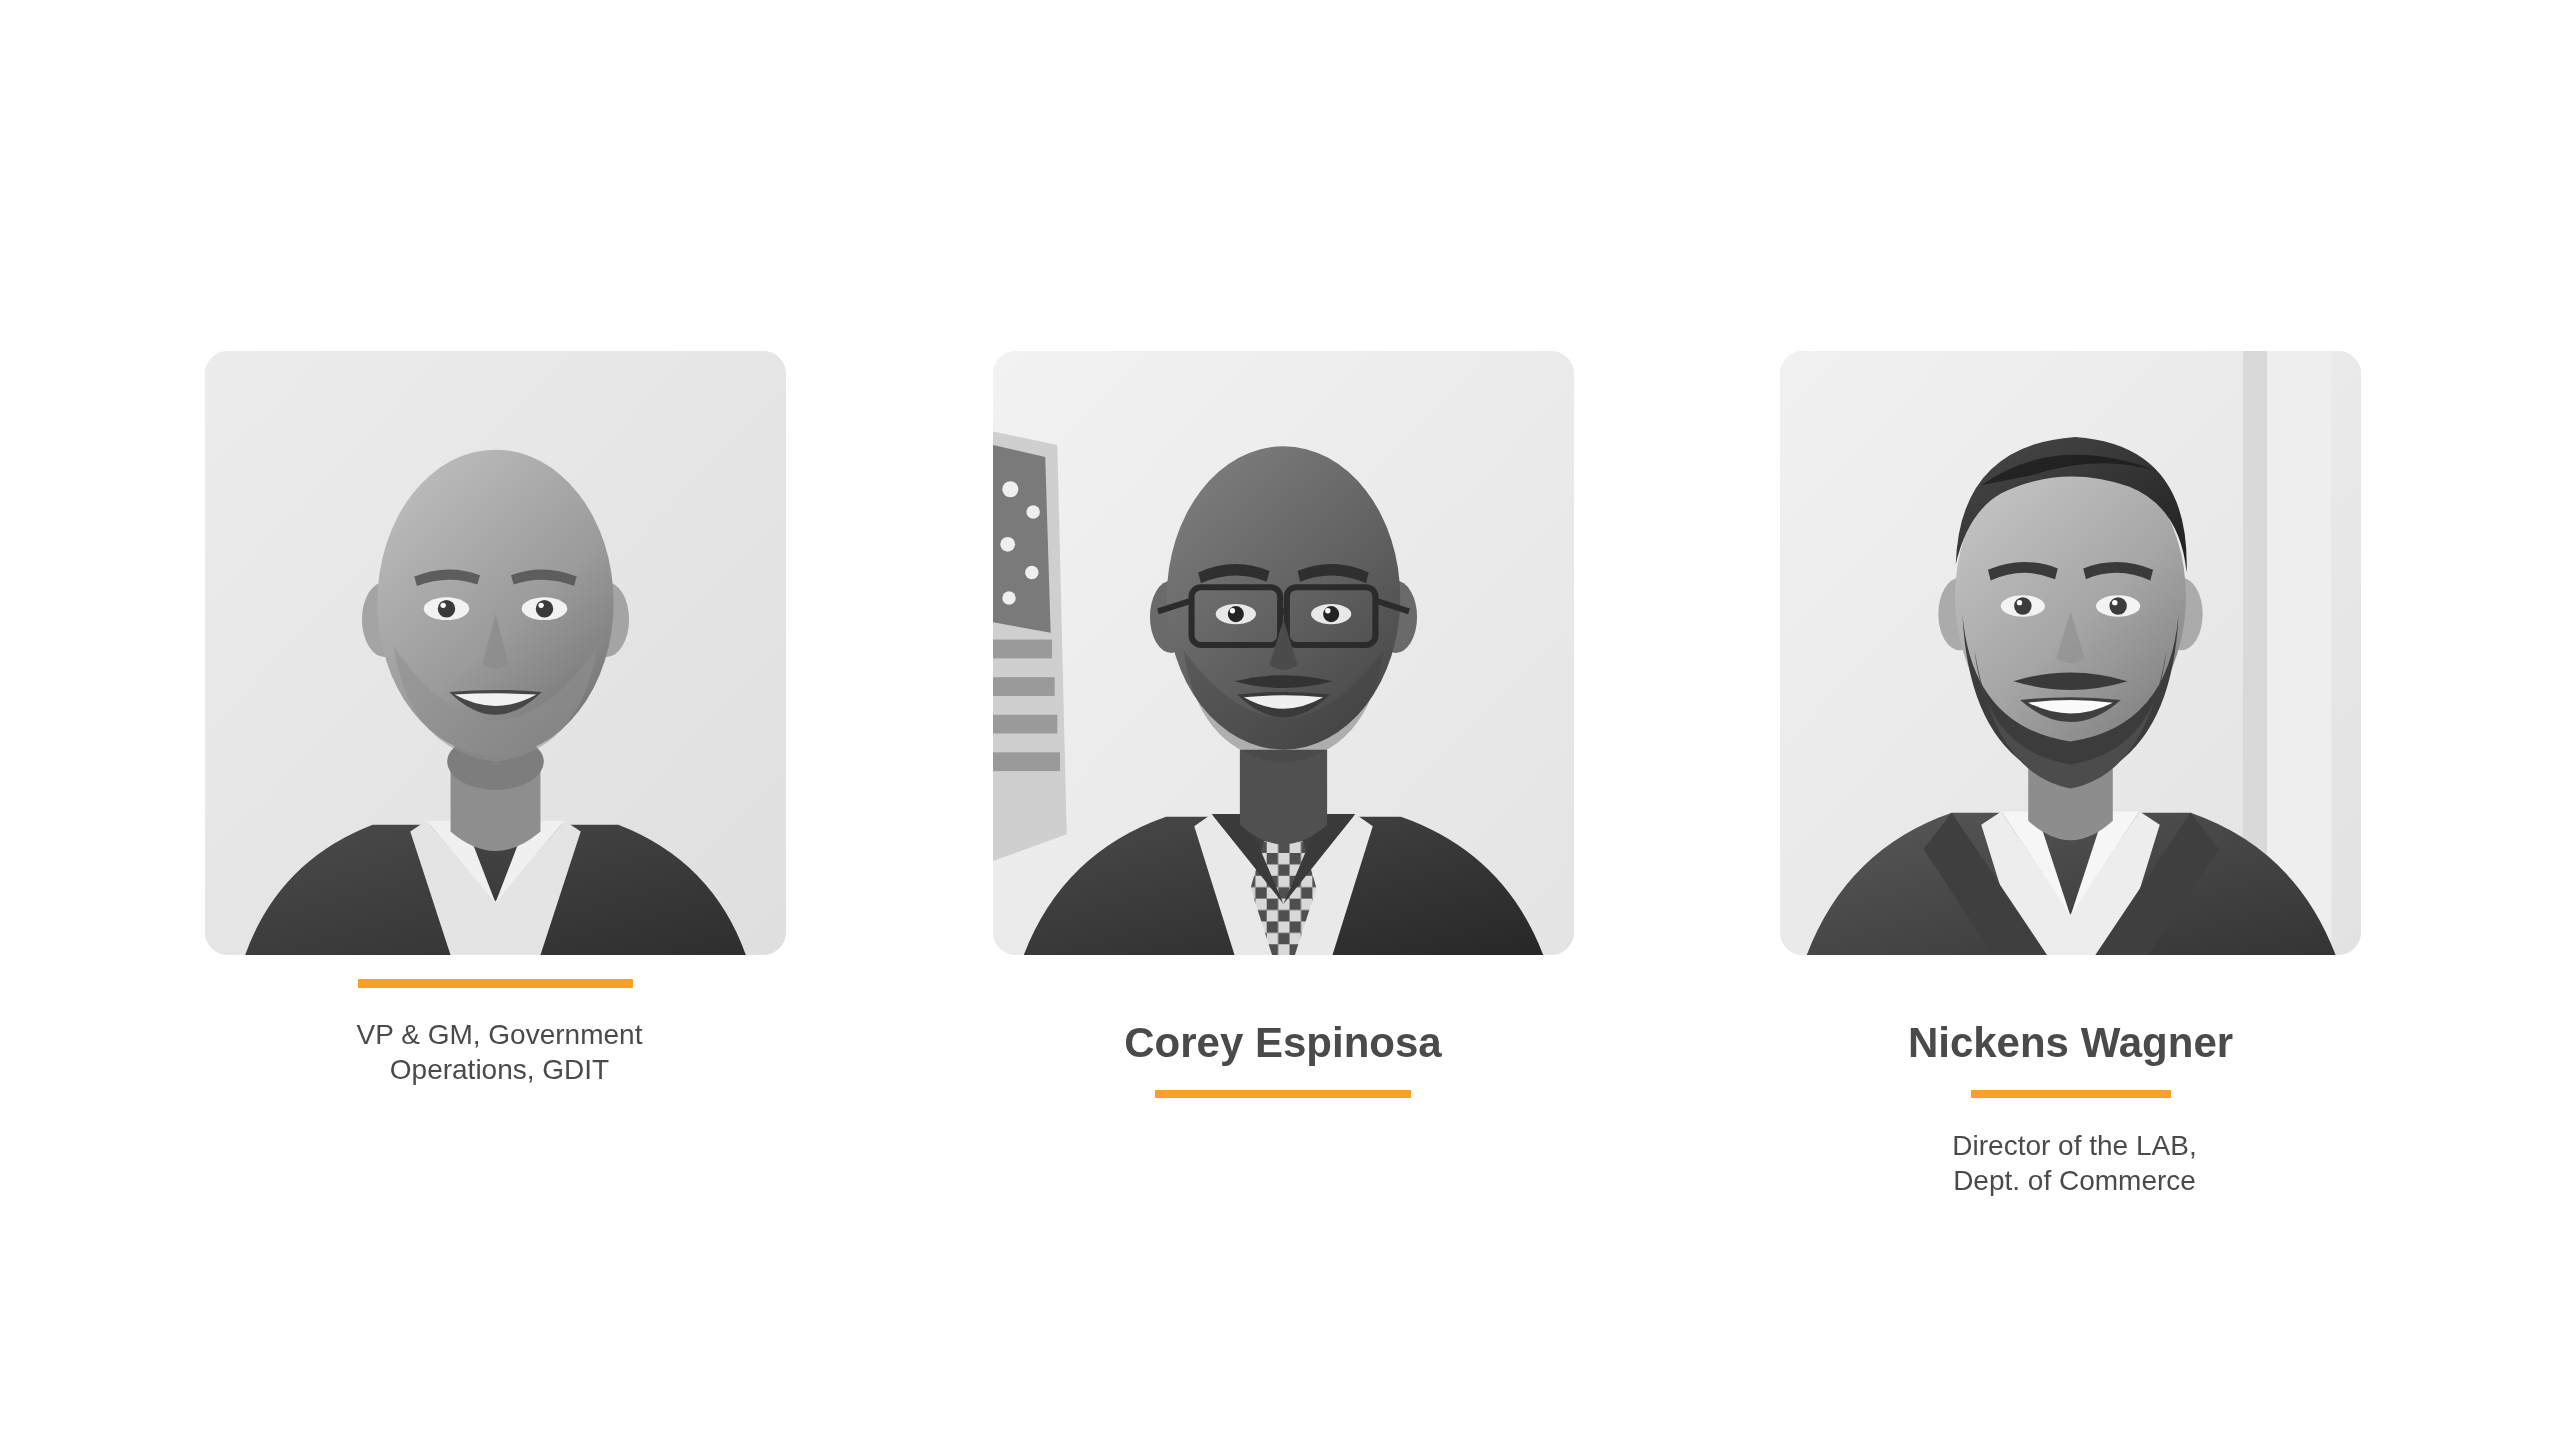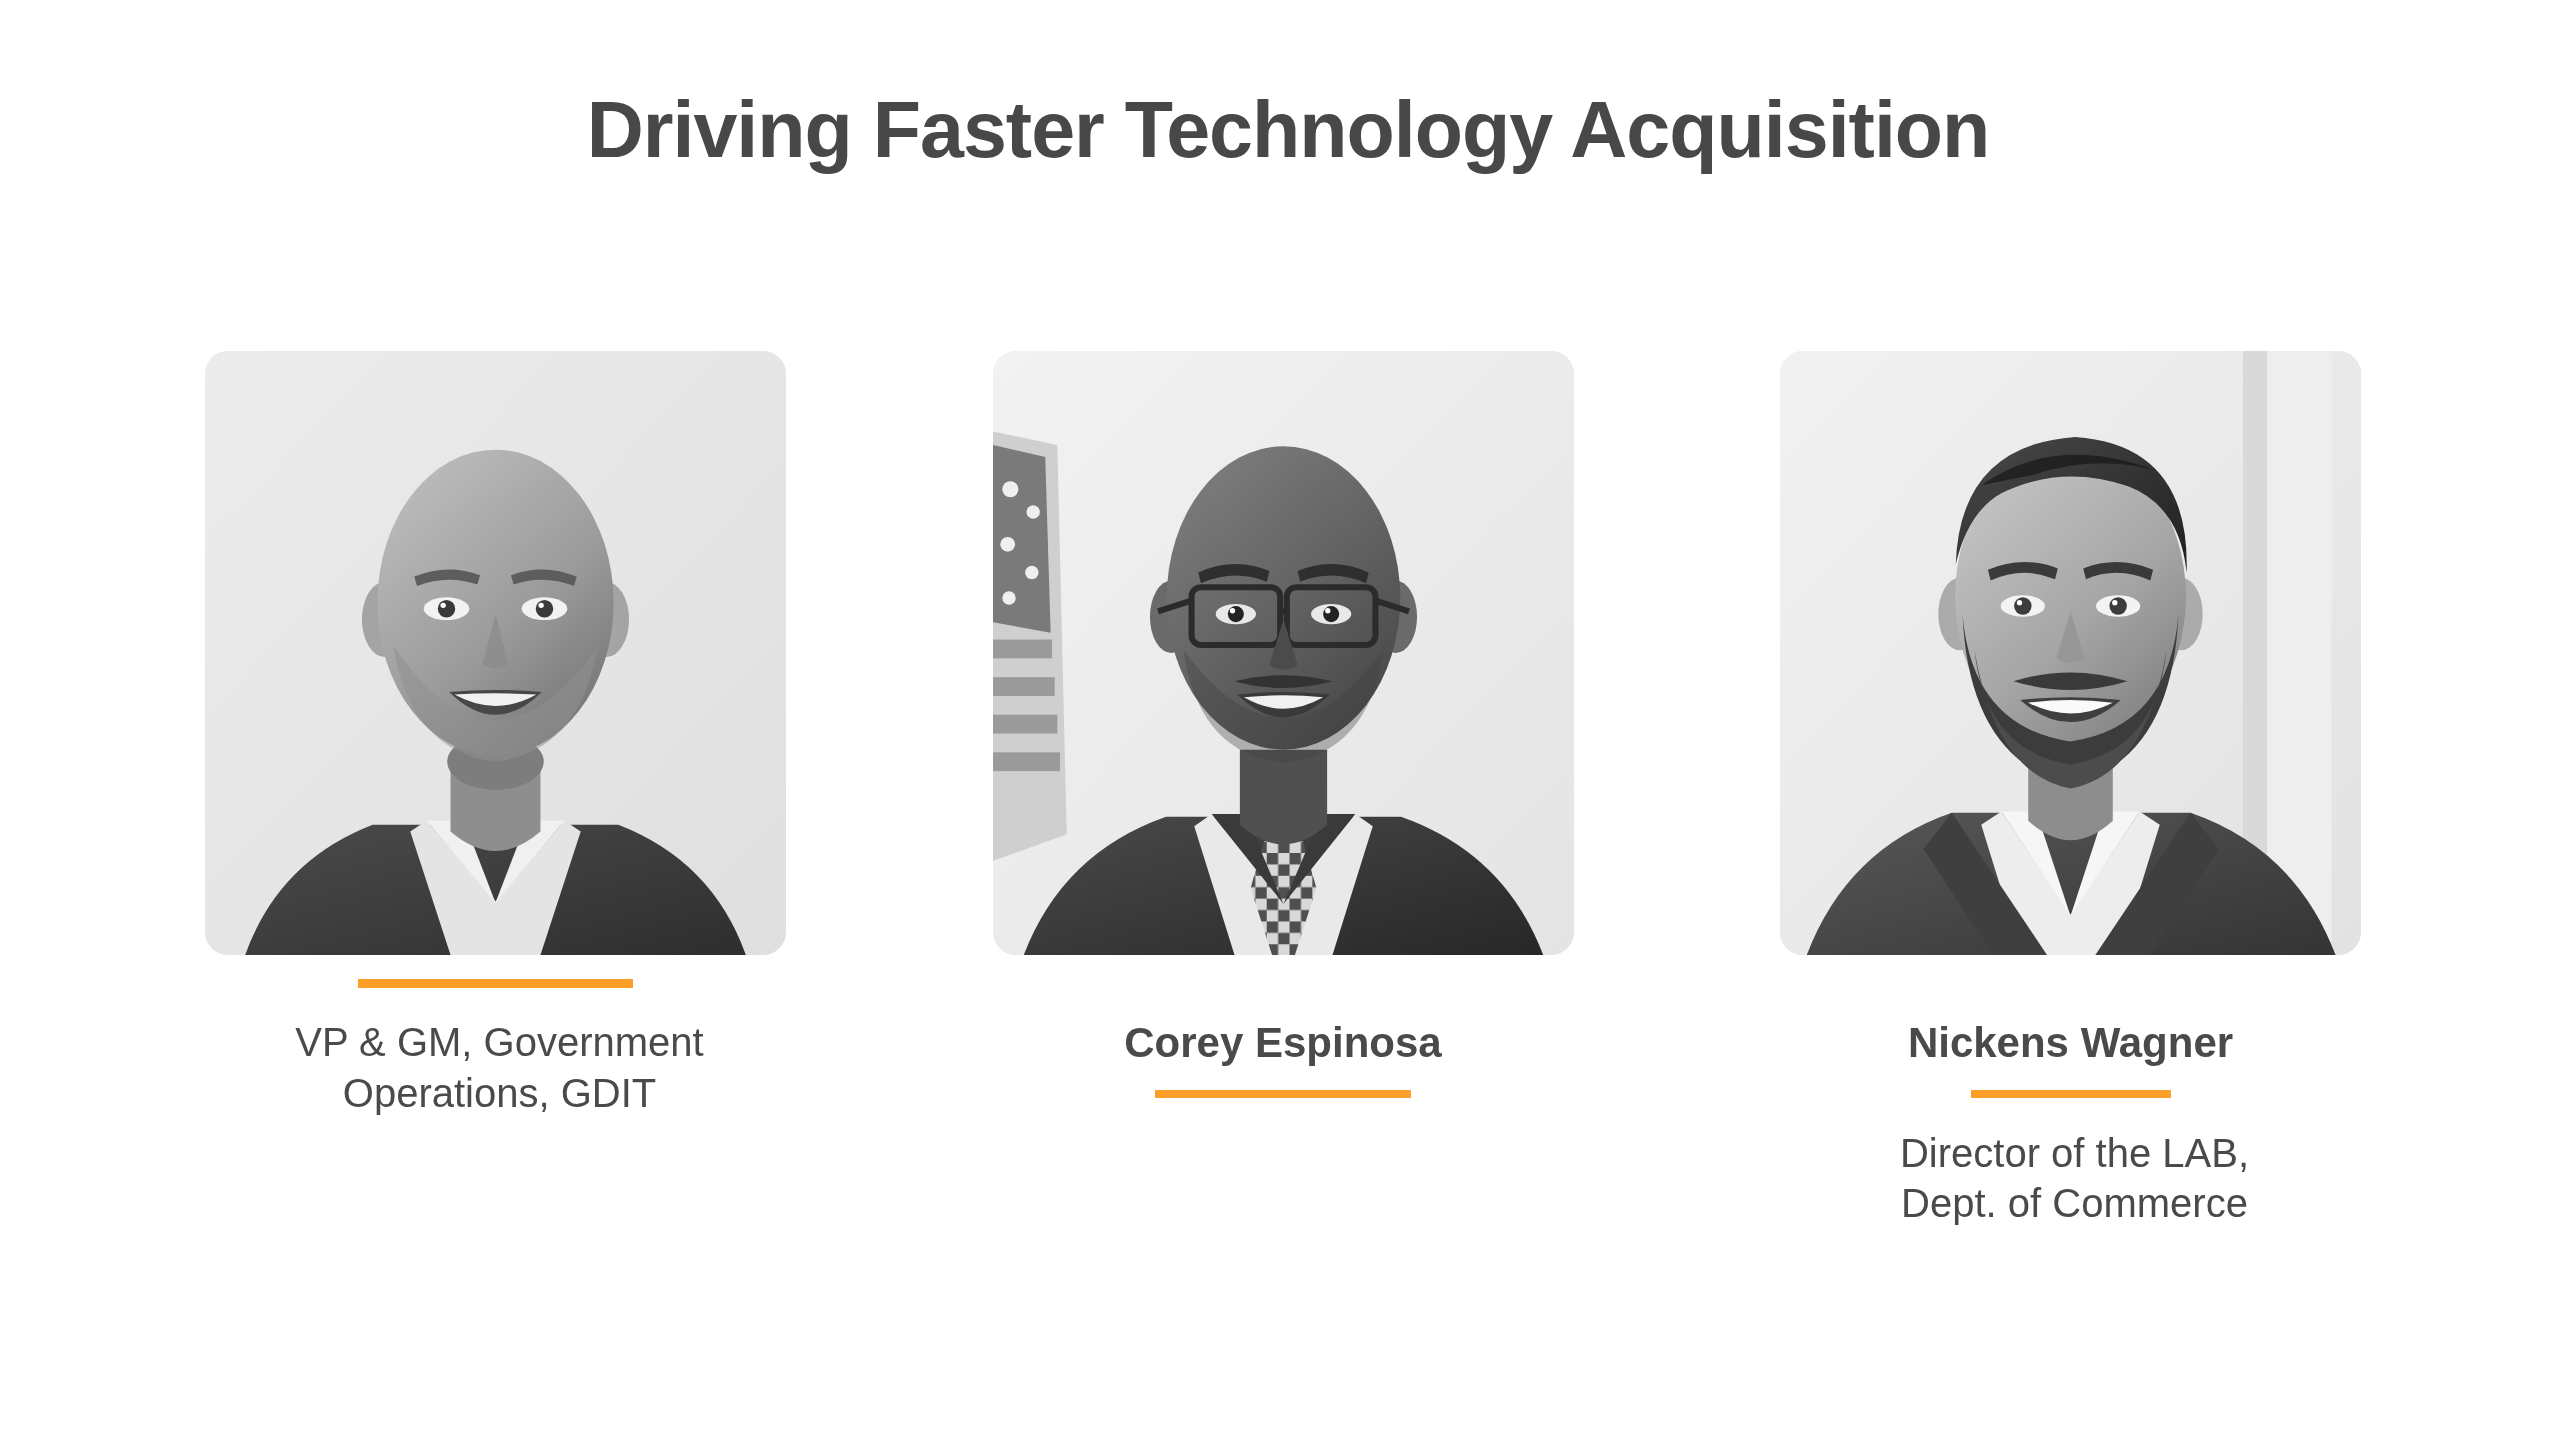--- a/index.html
+++ b/index.html
@@ -91,35 +91,34 @@
     background: #fb9f28;
     border-radius: 0.7px;
   }
   .rule.w1 { width: 275px; }
   .rule.w2 { width: 256px; }
   .rule.w3 { width: 200px; }
 
   
   .speaker-role {
     margin-top: 29.5px;
-    font-size: 40px;
+    font-size: 28px;
     font-weight: normal;
     line-height: 1.26;
     color: #4a4a4a;
     text-align: center;
     white-space: pre-line;
     margin-left: 8px;
   }
 </style>
 </head>
 <body>
 
 <div class="slide">
 
-  <div class="slide-title">Driving Faster Technology Acquisition</div>
 
   <div class="speakers">
 
     <div class="speaker">
       <div class="photo-frame">
         <svg viewBox="0 0 866 900" preserveAspectRatio="xMidYMid slice">
           <defs>
             <linearGradient id="bg1" x1="0" y1="0" x2="1" y2="1">
               <stop offset="0%" stop-color="#ececed"></stop>
               <stop offset="100%" stop-color="#dfdfe0"></stop>

